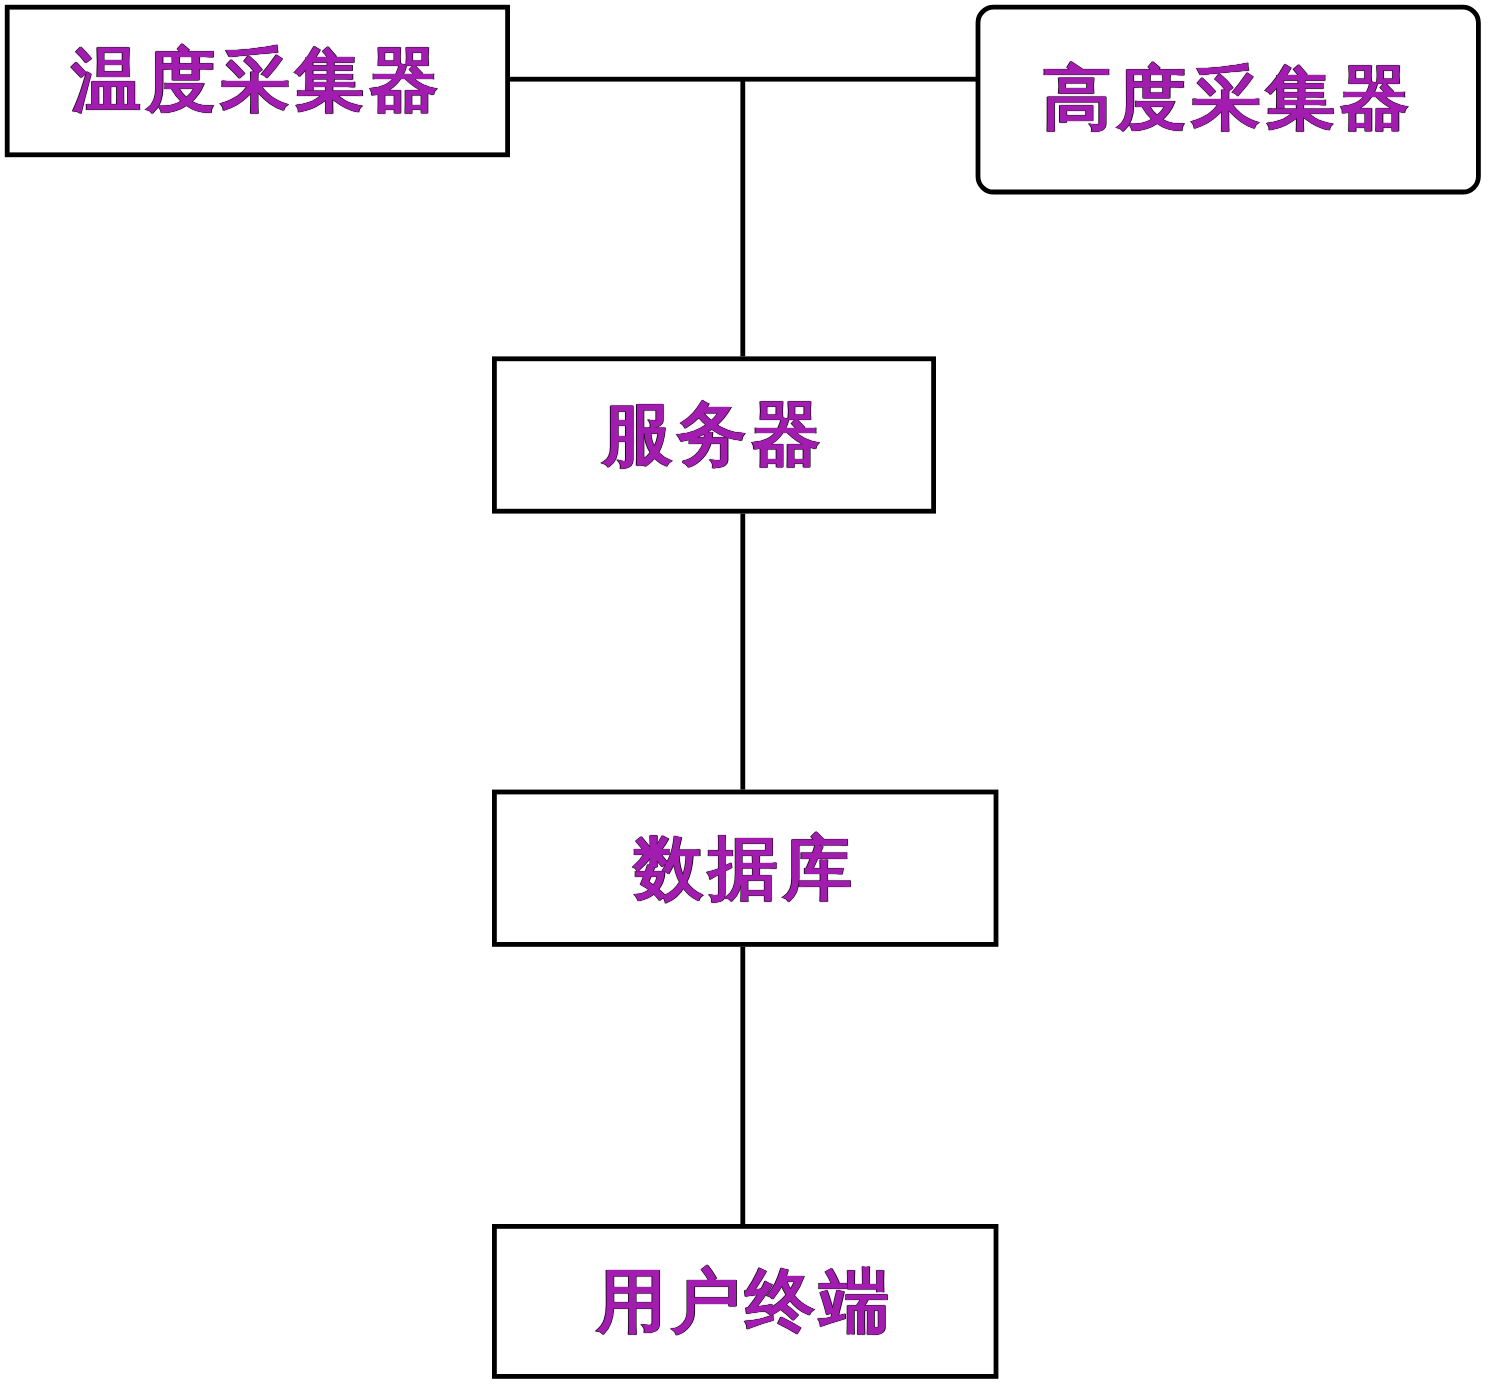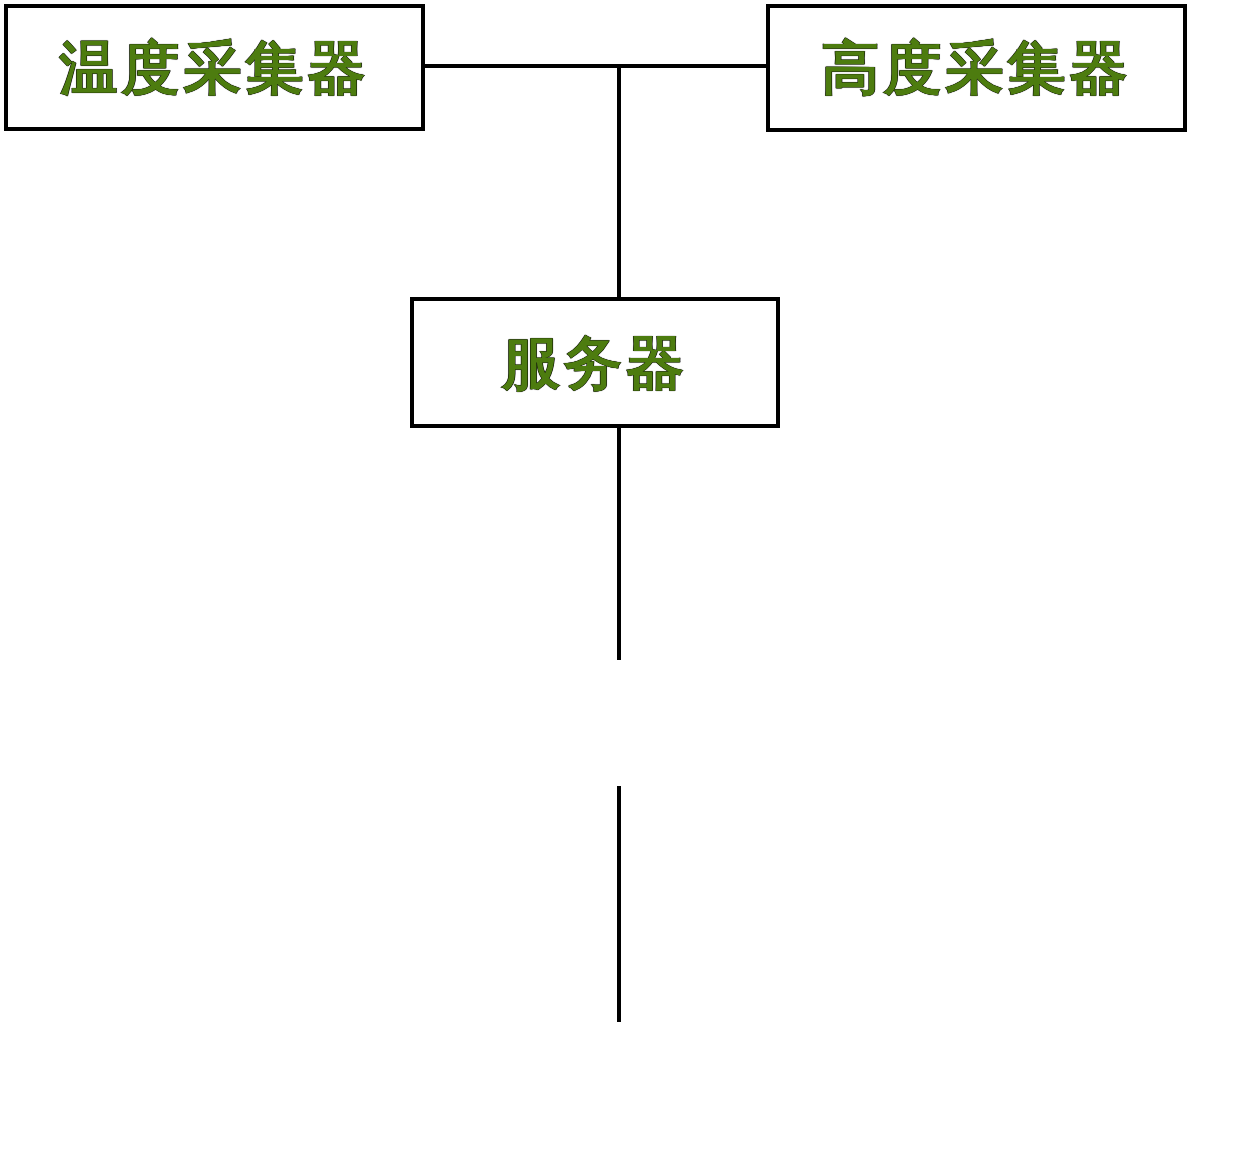--- a/index.html
+++ b/index.html
@@ -21,36 +21,36 @@
     border: 4px solid #000000;
     background: #ffffff;
     display: flex;
     align-items: center;
     justify-content: center;
     z-index: 2;
   }
   .node .label {
     font-size: 58px;
     font-weight: 900;
-    color: #4d7c0f;
+    color: #a21caf;
     letter-spacing: 4px;
     line-height: 1;
     white-space: nowrap;
     
     text-shadow: 0 0 1px #000, 0.5px 0 0 #000, -0.5px 0 0 #000;
   }
   .connector {
     position: absolute;
     background: #000000;
     z-index: 1;
   }
 
   
   #node-temperature-collector { left: 4px;   top: 4px;    width: 421px; height: 127px; }
-  #node-height-collector      { left: 766px; top: 4px;    width: 421px; height: 128px; }
+  #node-height-collector      { left: 813px; top: 4px;    width: 421px; height: 158px; border-radius: 15px; }
   #node-server                { left: 410px; top: 297px;  width: 370px; height: 131px; }
   #node-database              { left: 410px; top: 658px;  width: 422px; height: 131px; }
   #node-user-terminal         { left: 410px; top: 1020px; width: 422px; height: 129px; }
 
   
   #connector-top-horizontal     { left: 425px; top: 64px;  width: 390px; height: 4px; }
   #connector-junction-to-server { left: 617px; top: 66px;  width: 4px;   height: 233px; }
   #connector-server-to-database { left: 617px; top: 426px; width: 4px;   height: 234px; }
   #connector-database-to-terminal { left: 617px; top: 786px; width: 4px; height: 236px; }
 </style>
@@ -64,20 +64,26 @@
   </div>
 
   <div class="node" id="node-height-collector">
     <span class="label">高度采集器</span>
   </div>
 
   <div class="node" id="node-server">
     <span class="label">服务器</span>
   </div>
 
+  <div class="node" id="node-database">
+    <span class="label">数据库</span>
+  </div>
 
+  <div class="node" id="node-user-terminal">
+    <span class="label">用户终端</span>
+  </div>
 
   <div class="connector" id="connector-top-horizontal"></div>
   <div class="connector" id="connector-junction-to-server"></div>
   <div class="connector" id="connector-server-to-database"></div>
   <div class="connector" id="connector-database-to-terminal"></div>
 
 </div>
 
 </body></html>

